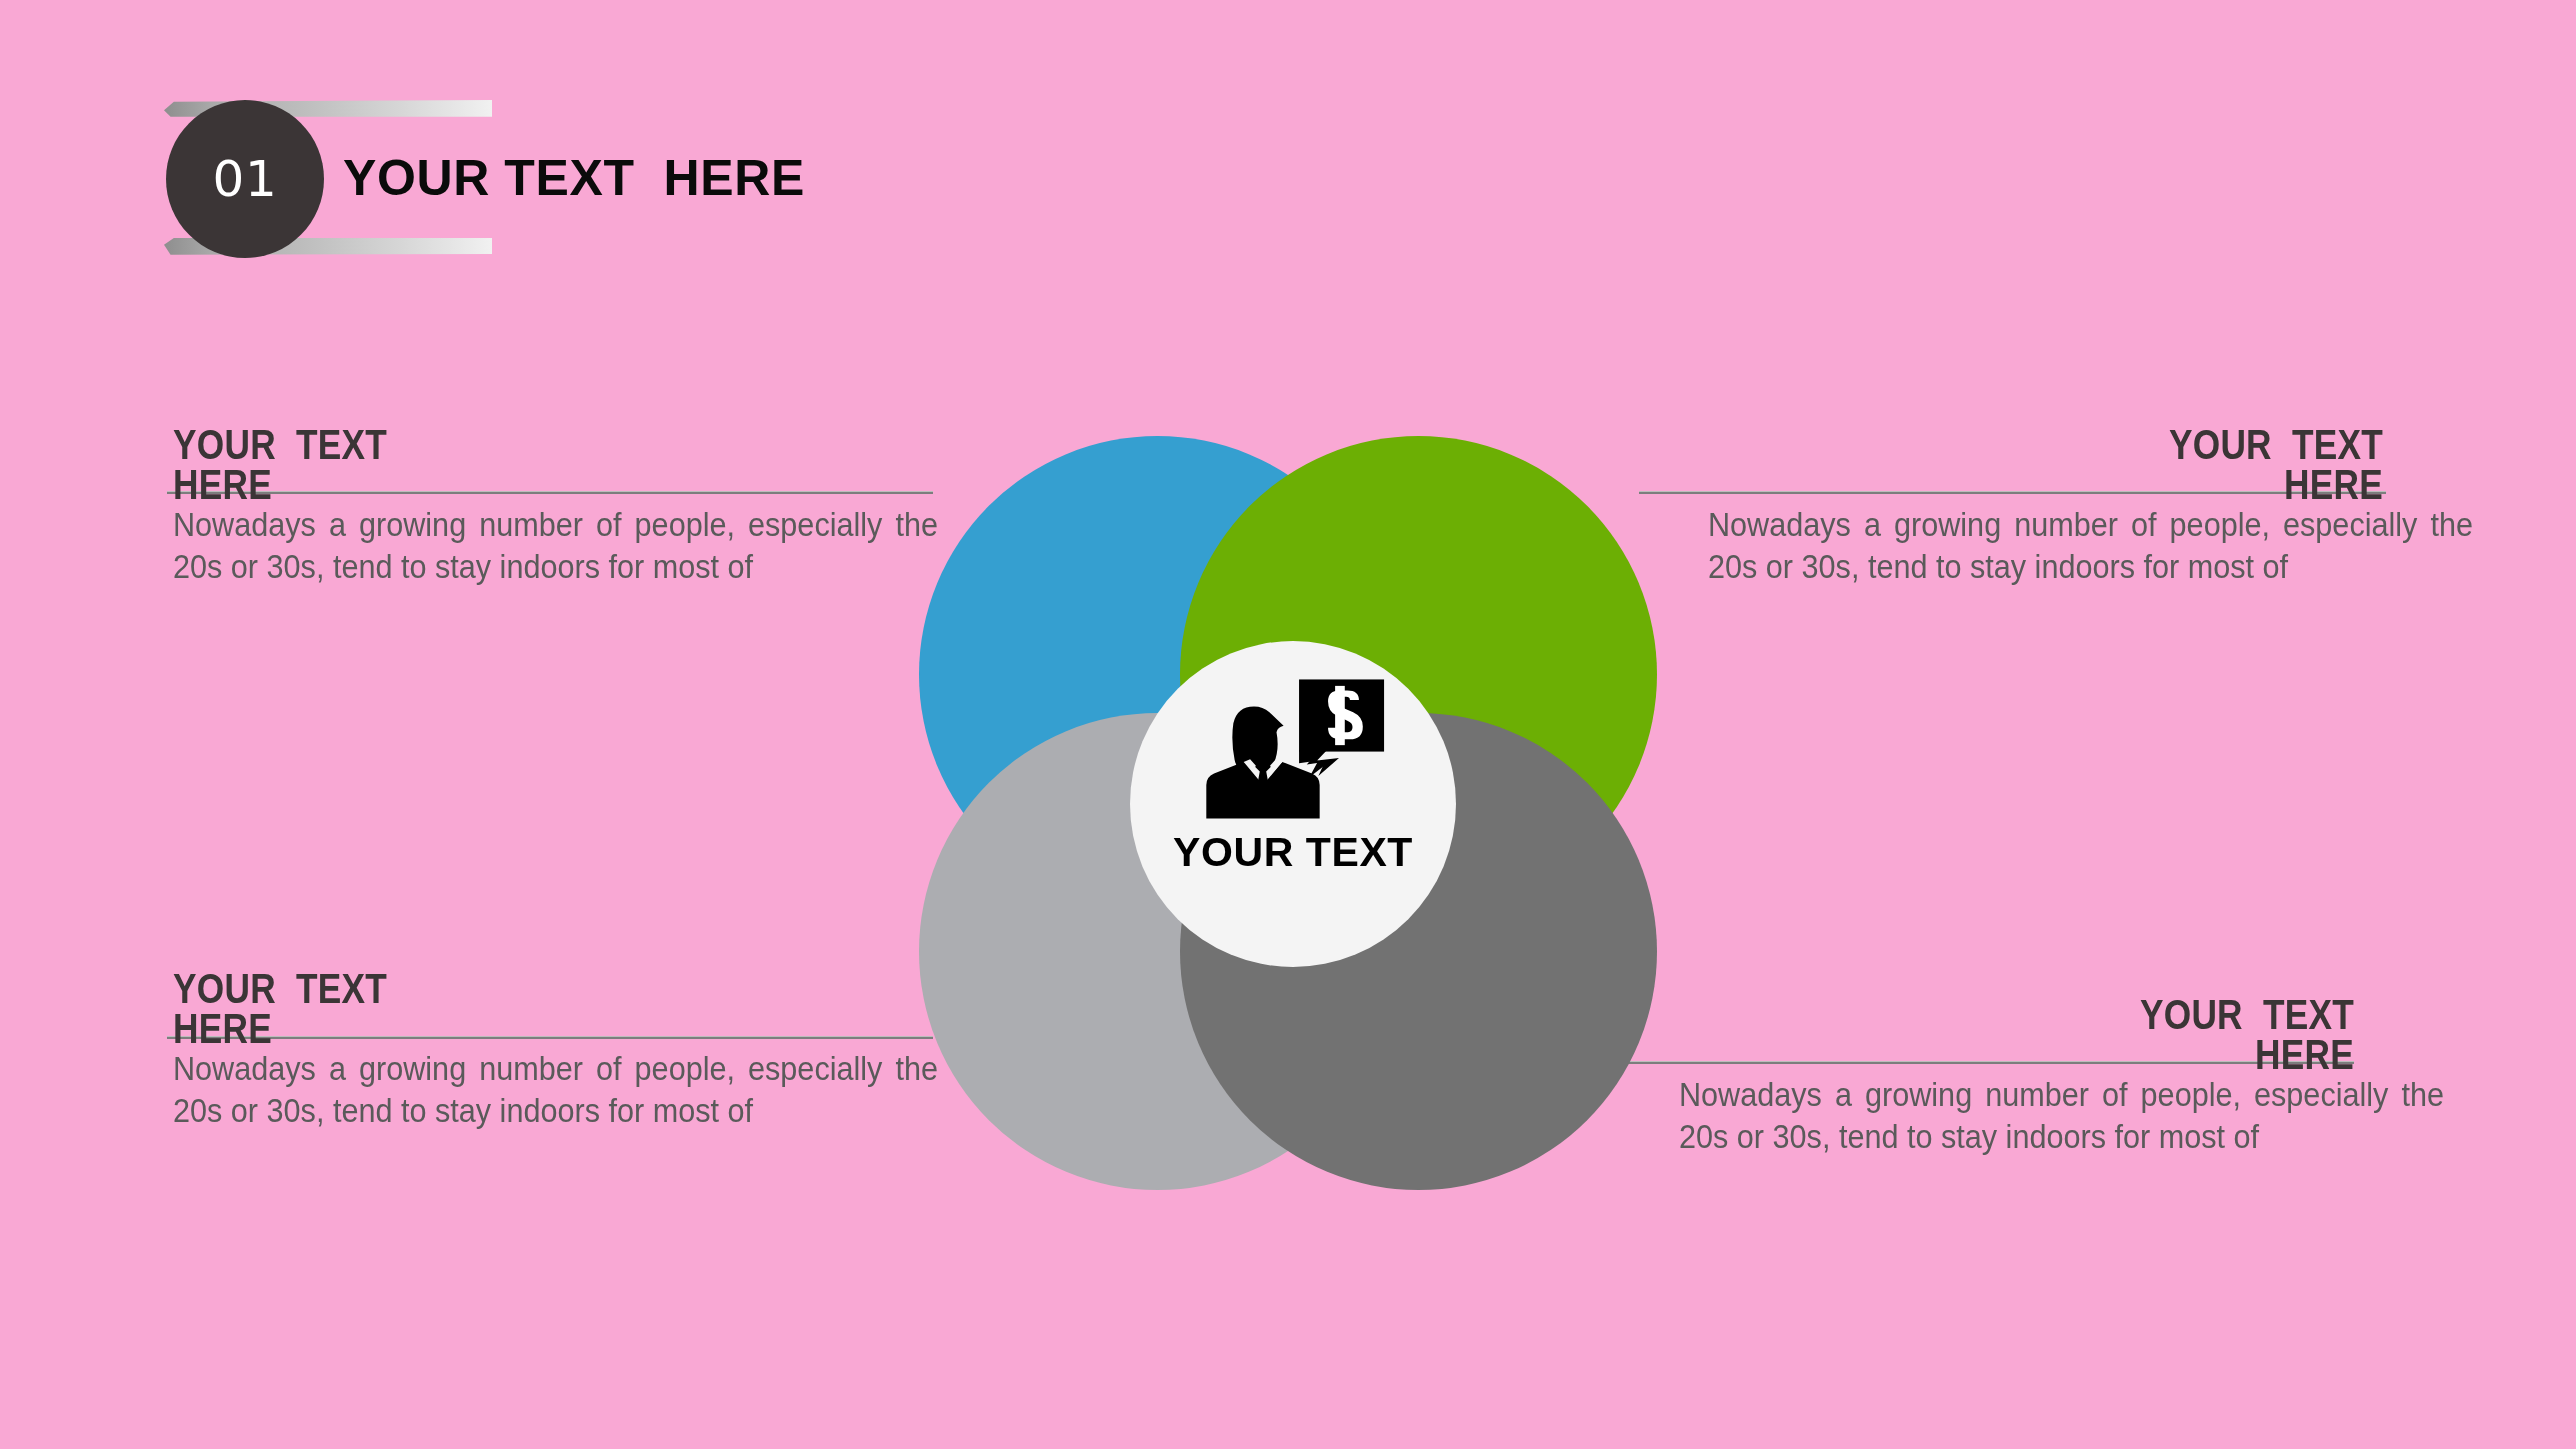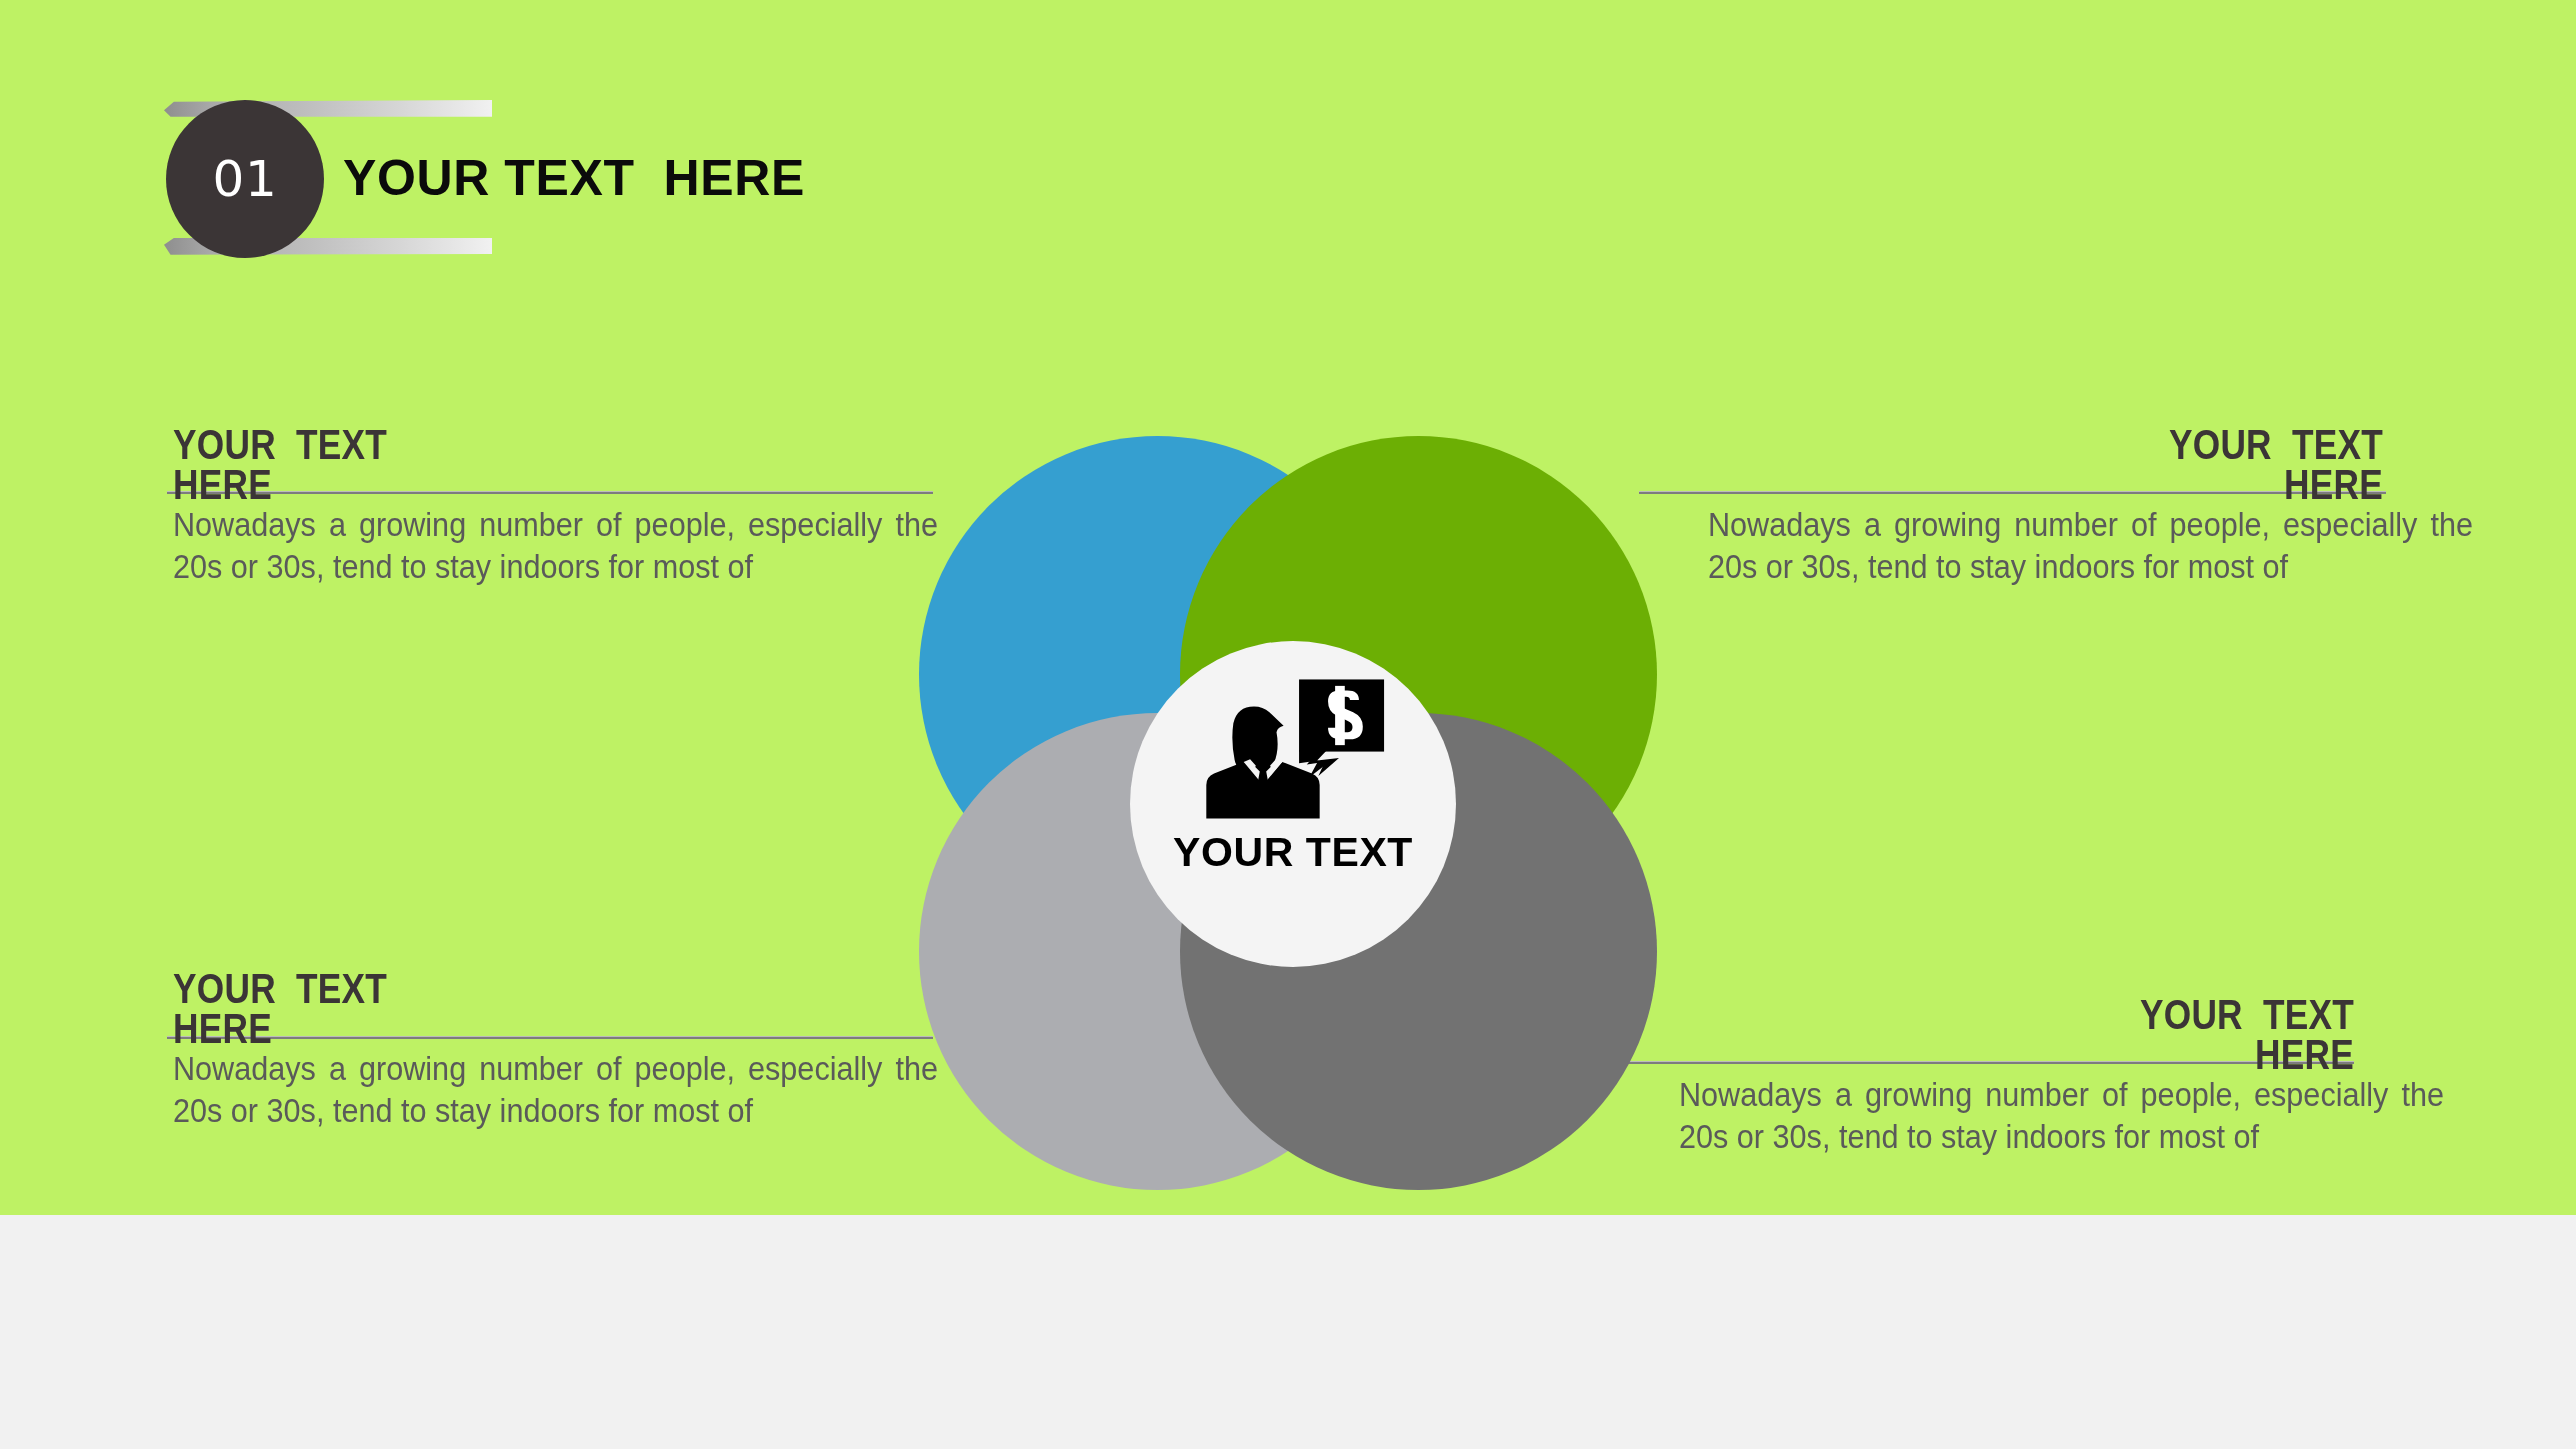--- a/index.html
+++ b/index.html
@@ -2,21 +2,21 @@
 <html style="font-size:10.3px"><head>
 <meta charset="utf-8">
 <style>
   * { margin:0; padding:0; box-sizing:border-box; }
   html, body {
     width:2576px; height:1449px;
     background:#f1f1f1;
     font-family:"Liberation Sans", sans-serif;
     overflow:hidden;
   }
-  #slide { position:relative; width:2576px; height:1215px; background:#bef264;padding-left:48px; }
+  #slide { position:relative; width:2576px; height:1449px; background:#f9a8d4;padding-left:48px; }
 
   
   #header { position:absolute; left:0; top:0; width:2576px; height:277px; }
   .hdr-bar {
     position:absolute; left:164px; height:16.7px; width:328px;
     background:linear-gradient(to right, #8e8e8e 0%, #a8a8a8 14%, #bdbdbd 42%, #d6d6d6 72%, #f1f1f1 100%);
     clip-path: polygon(0 62%, 3% 10%, 100% 0, 100% 100%, 2% 100%);
   }
   #hdr-bar-top { top:100px; }
   #hdr-bar-bottom { top:238px;

